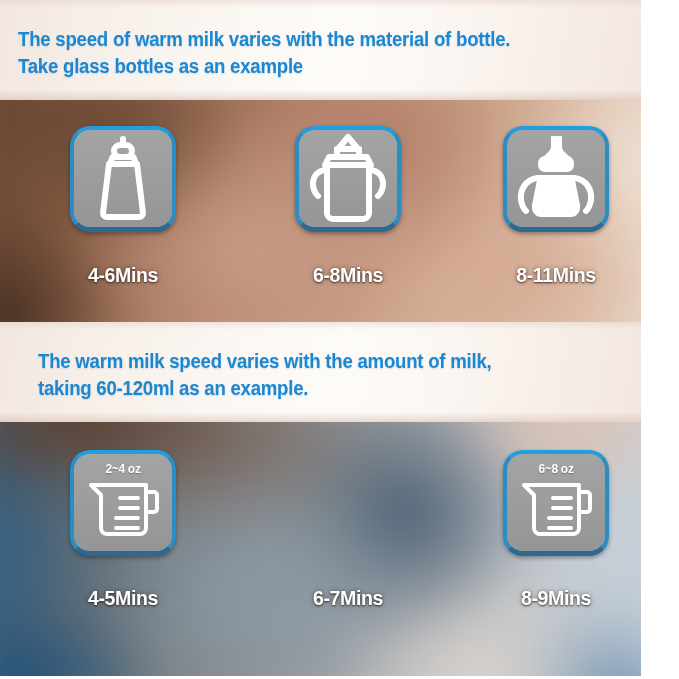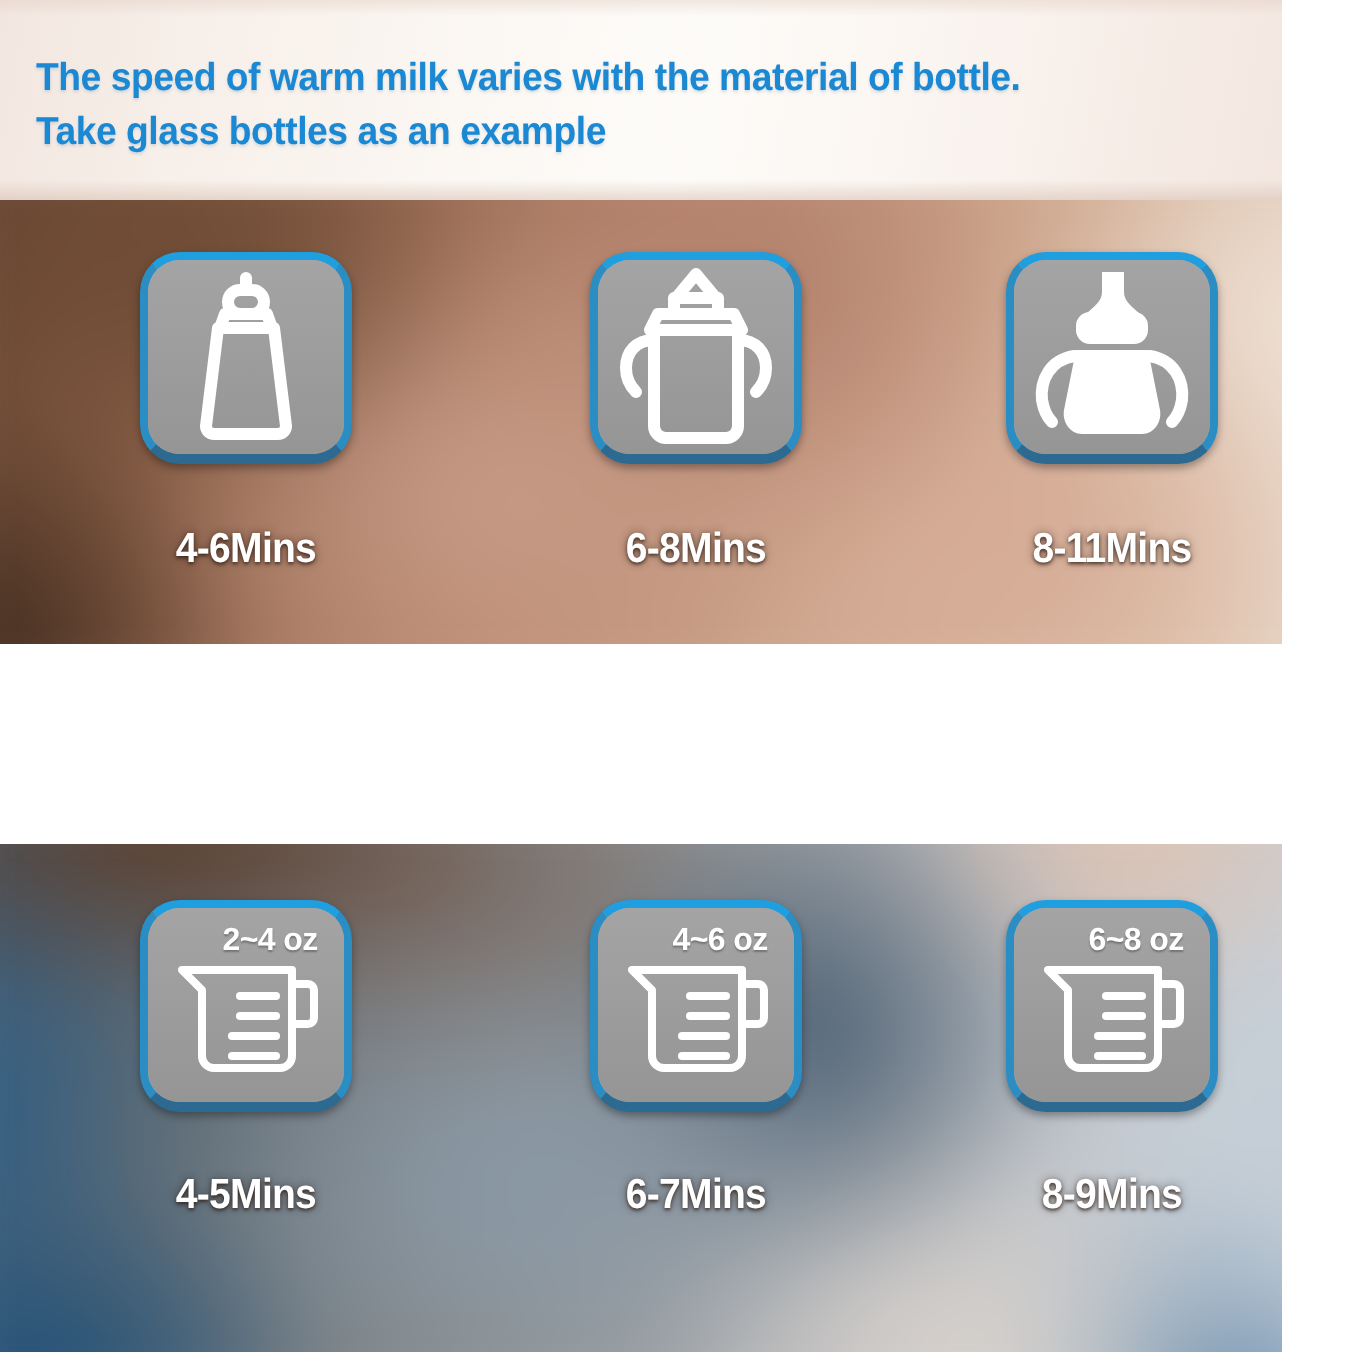--- a/index.html
+++ b/index.html
@@ -154,26 +154,26 @@
     transform: scaleX(0.93);
     text-shadow:
       0 1px 2px rgba(40,25,18,0.75),
       0 0 5px rgba(40,25,18,0.45);
     white-space: nowrap;
   }
 
   .oz-label {
     position: absolute;
     top: 8px;
-    left: 12px;
+    left: 0;
     width: 100%;
     text-align: center;
     color: #ffffff;
     font-weight: bold;
-    font-size: 16px;
+    font-size: 12px;
     letter-spacing: -0.3px;
     text-shadow: 0 1px 1px rgba(60,60,60,0.45);
   }
 
   
   #tile-r1c1 { left: 70px;  top: 126px; }
   #tile-r1c2 { left: 295px; top: 126px; }
   #tile-r1c3 { left: 503px; top: 126px; }
   #label-r1c1 { left: 23px;  top: 263px; }
   #label-r1c2 { left: 248px; top: 263px; }
@@ -252,20 +252,27 @@
         </g>
         <g fill="none" stroke="#ffffff" stroke-width="6" stroke-linecap="round">
           <path d="M30 48 c-12 2 -17 12 -16 22 c1 6 3 9 5 11"></path>
           <path d="M68 48 c12 2 17 12 16 22 c-1 6 -3 9 -5 11"></path>
         </g>
       </svg>
     </div>
   </div>
   <div class="tile-label" id="label-r1c3">8-11Mins</div>
 
+  <div class="banner" id="banner-middle">
+    <div class="banner-bg"></div>
+    <div class="banner-text-wrap">
+      <div class="banner-text">The warm milk speed varies with the amount of milk,</div>
+      <div class="banner-text">taking 60-120ml as an example.</div>
+    </div>
+  </div>
 
   <div class="photo-band" id="band-bottom">
     <div class="blur-layer"></div>
   </div>
 
   <div class="tile" id="tile-r2c1">
     <div class="tile-inner">
       <div class="oz-label">2~4 oz</div>
       <svg width="98" height="97" viewBox="0 0 98 97">
         <g fill="none" stroke="#ffffff" stroke-width="4" stroke-linejoin="round" stroke-linecap="round">
@@ -274,48 +281,33 @@
           <path d="M46 44 h18"></path>
           <path d="M46 54 h18"></path>
           <path d="M42 64 h22"></path>
           <path d="M42 74 h22"></path>
         </g>
       </svg>
     </div>
   </div>
   <div class="tile-label" id="label-r2c1">4-5Mins</div>
 
-  <div class="tile" id="tile-r2c2">
-    <div class="tile-inner">
-      <div class="oz-label">4~6 oz</div>
+  <div class="tile-label" id="label-r2c2">6-7Mins</div>
+
+  <div class="tile" id="tile-r2c3">
+    <div class="tile-inner">
+      <div class="oz-label">6~8 oz</div>
       <svg width="98" height="97" viewBox="0 0 98 97">
         <g fill="none" stroke="#ffffff" stroke-width="4" stroke-linejoin="round" stroke-linecap="round">
           <path d="M17 31 l10 10 v33 a6 6 0 0 0 6 6 h33 a6 6 0 0 0 6 -6 v-43 z"></path>
           <path d="M72 38 h8 a3 3 0 0 1 3 3 v14 a3 3 0 0 1 -3 3 h-8"></path>
           <path d="M46 44 h18"></path>
           <path d="M46 54 h18"></path>
           <path d="M42 64 h22"></path>
           <path d="M42 74 h22"></path>
         </g>
       </svg>
     </div>
   </div>
-  <div class="tile-label" id="label-r2c2">6-7Mins</div>
-
-  <div class="tile" id="tile-r2c3">
-    <div class="tile-inner">
-      <div class="oz-label">6~8 oz</div>
-      <svg width="98" height="97" viewBox="0 0 98 97">
-        <g fill="none" stroke="#ffffff" stroke-width="4" stroke-linejoin="round" stroke-linecap="round">
-          <path d="M17 31 l10 10 v33 a6 6 0 0 0 6 6 h33 a6 6 0 0 0 6 -6 v-43 z"></path>
-          <path d="M72 38 h8 a3 3 0 0 1 3 3 v14 a3 3 0 0 1 -3 3 h-8"></path>
-          <path d="M46 44 h18"></path>
-          <path d="M46 54 h18"></path>
-          <path d="M42 64 h22"></path>
-          <path d="M42 74 h22"></path>
-        </g>
-      </svg>
-    </div>
-  </div>
   <div class="tile-label" id="label-r2c3">8-9Mins</div>
 
   <div id="bottom-fill"></div>
 </div>
 
 </body></html>

